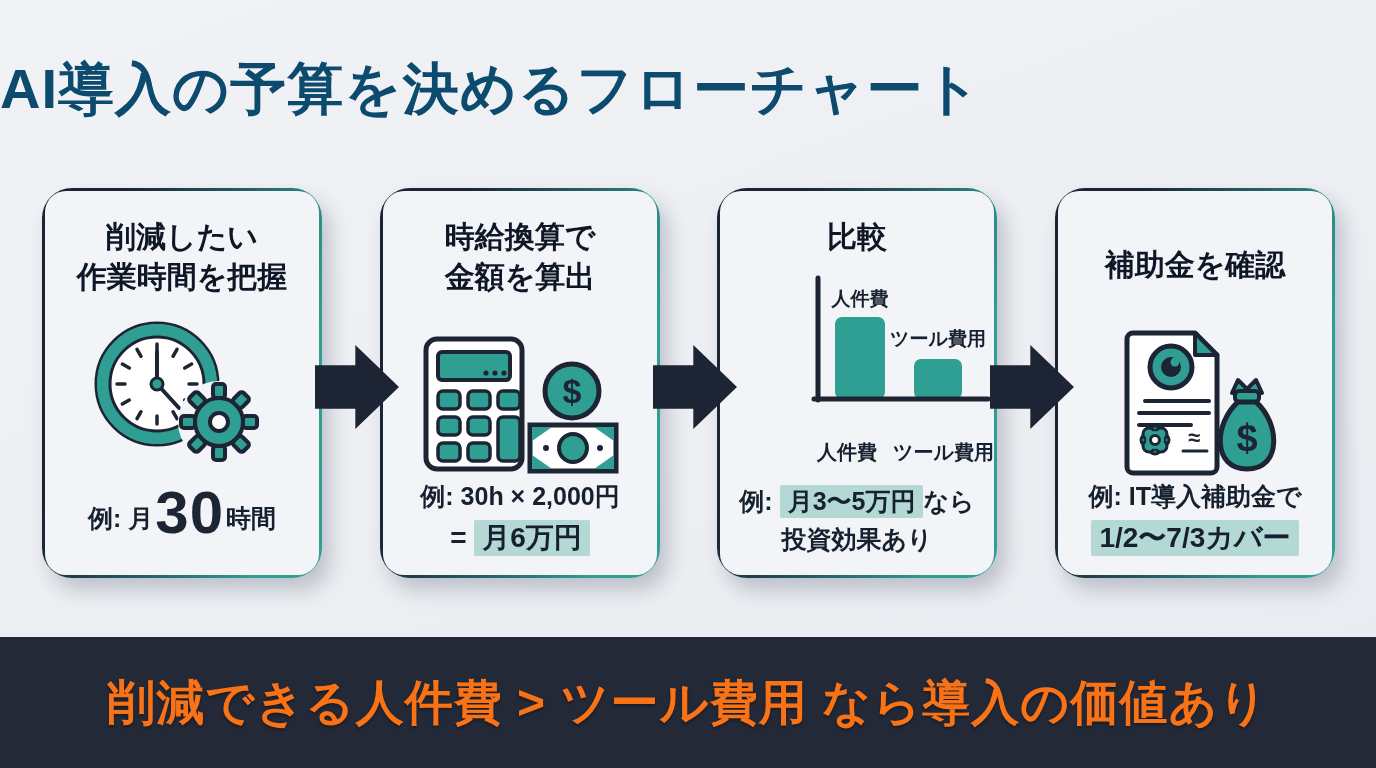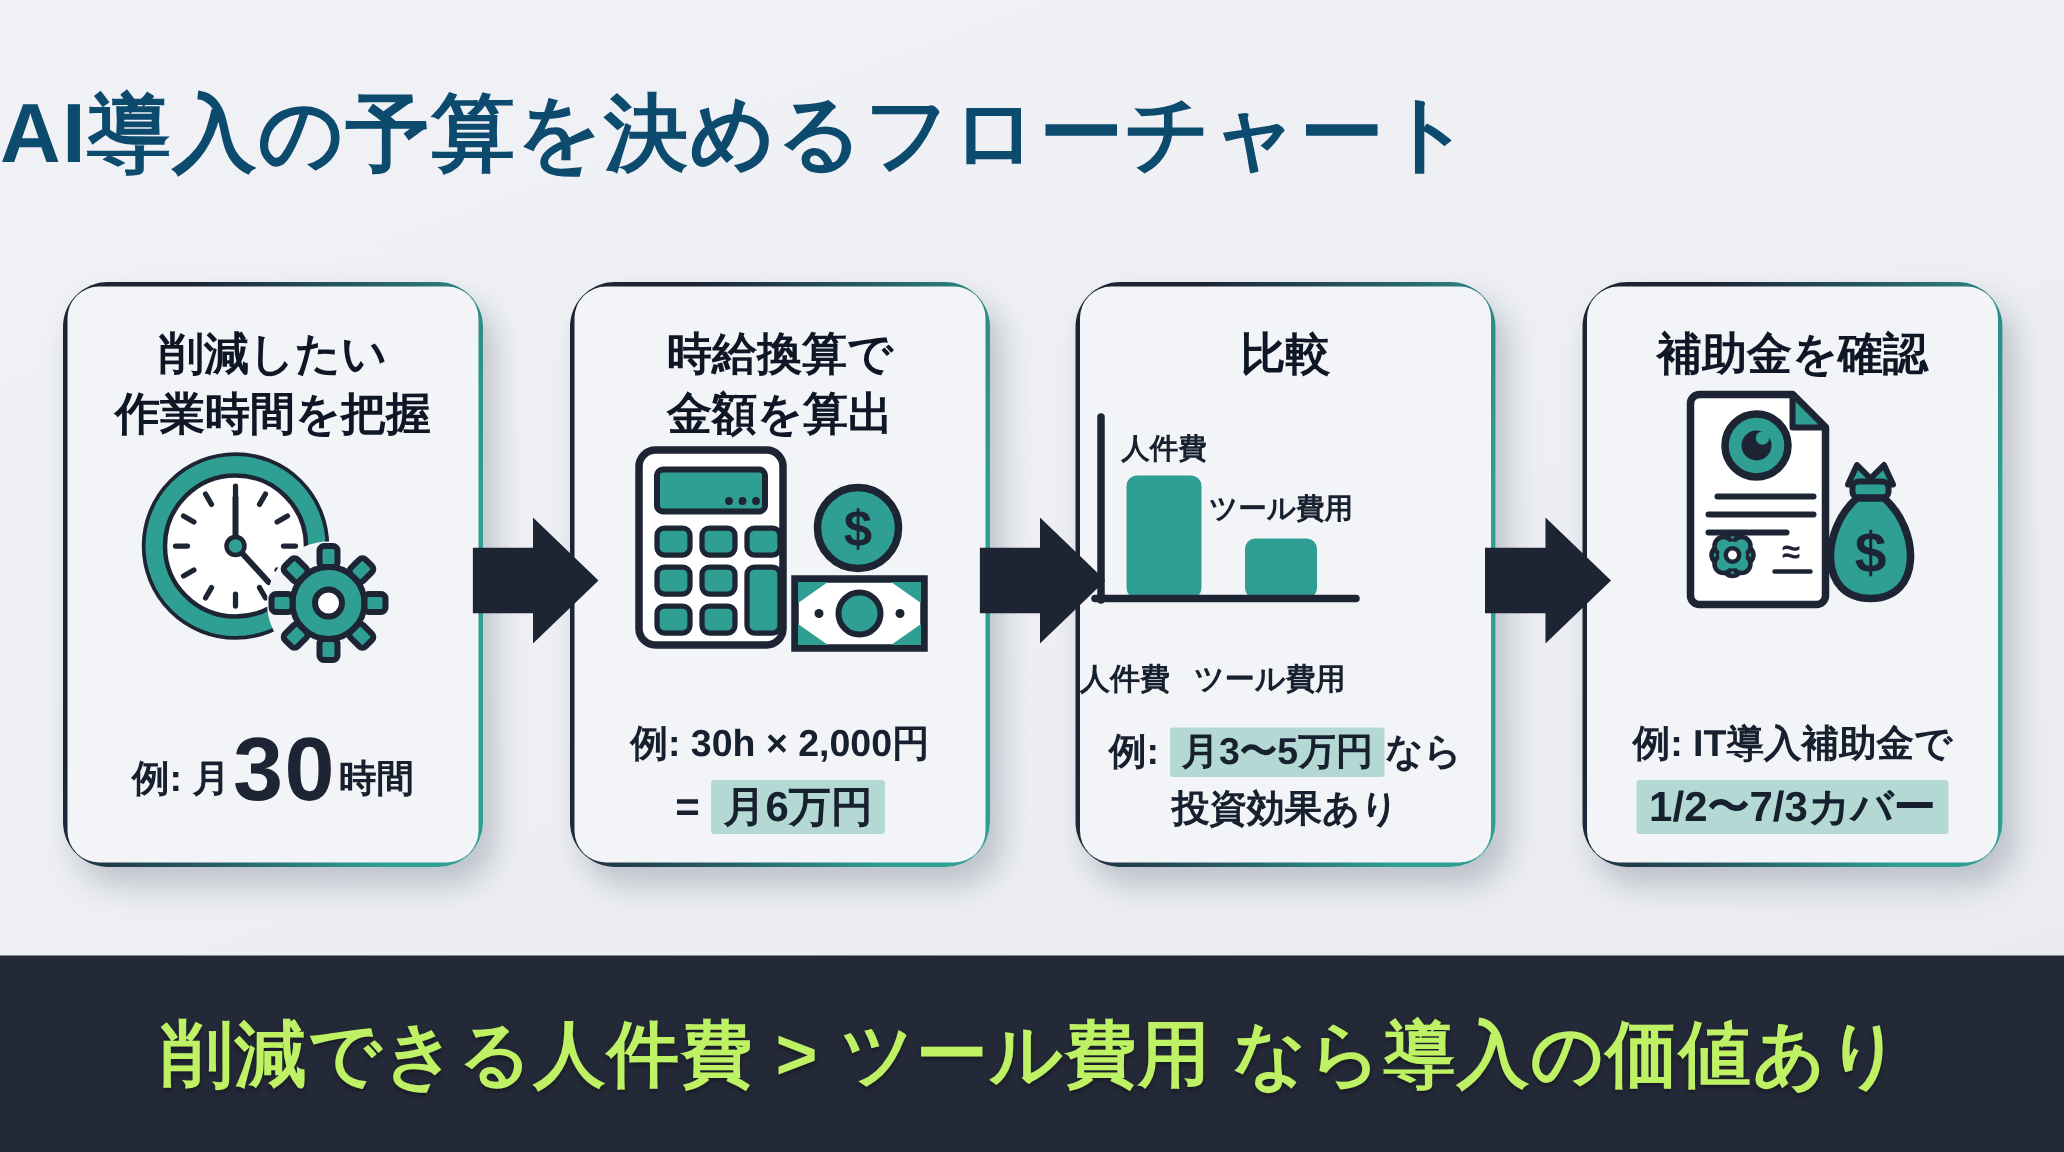--- a/index.html
+++ b/index.html
@@ -39,25 +39,25 @@
   .card-2 { left: 380px; }
   .card-3 { left: 717px; }
   .card-4 { left: 1055px; }
 
   .card-title {
     margin-top: 26px;
     text-align: center;
     font-size: 30px; line-height: 1.32; font-weight: 800;
     color: #0f1726;
   }
-  .card-4 .card-title { margin-top: 26px; }
+  .card-4 .card-title { margin-top: 54px; }
 
   .icon-area {
     flex: 1 1 auto;
-    display: flex; align-items: flex-start; justify-content: center;
+    display: flex; align-items: flex-end; justify-content: center;
     width: 100%;
     gap: 30px;
   }
   .card-3 .icon-area { flex-direction: column; }
 
   .example {
     margin-bottom: 16px;
     text-align: center;
     font-size: 25px; font-weight: 800; color: #16202e;
     line-height: 1.55;
@@ -90,21 +90,21 @@
   .arrow-2 { left: 653px; }
   .arrow-3 { left: 990px; }
 
   
   .footer-bar {
     position: absolute; left: 0; bottom: 0; width: 100%; height: 131px;
     background: #242938;
     display: flex; align-items: center; justify-content: center;
   }
   .footer-text {
-    color: #bef264; font-size: 48px; font-weight: 900; letter-spacing: 1px;
+    color: #f97316; font-size: 48px; font-weight: 900; letter-spacing: 1px;
     text-shadow: 0 2px 3px rgba(0,0,0,0.35);
   }
 
   svg text { font-family: "Liberation Sans", "DejaVu Sans", sans-serif; }
 </style>
 </head>
 <body>
 
 <div class="stage">
 

